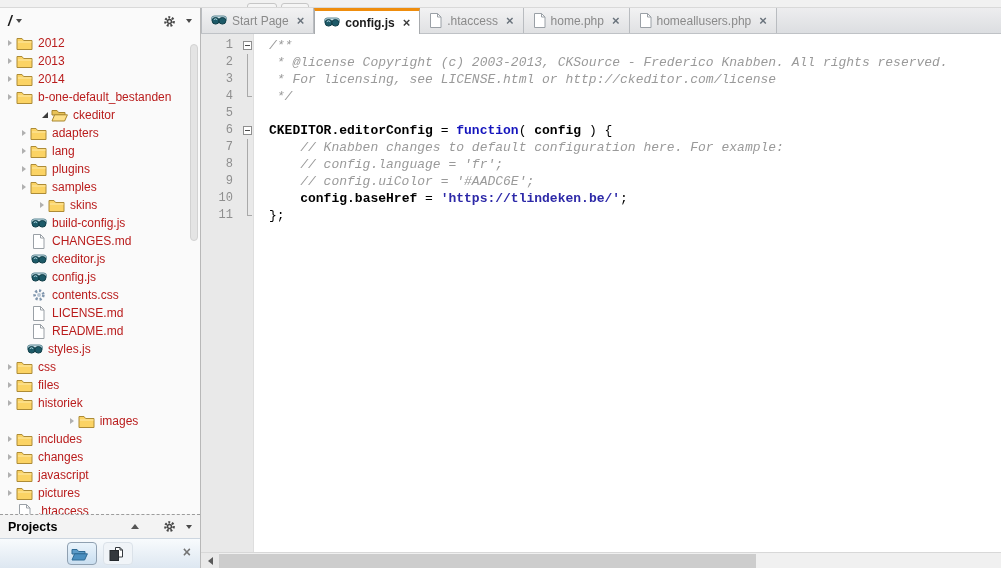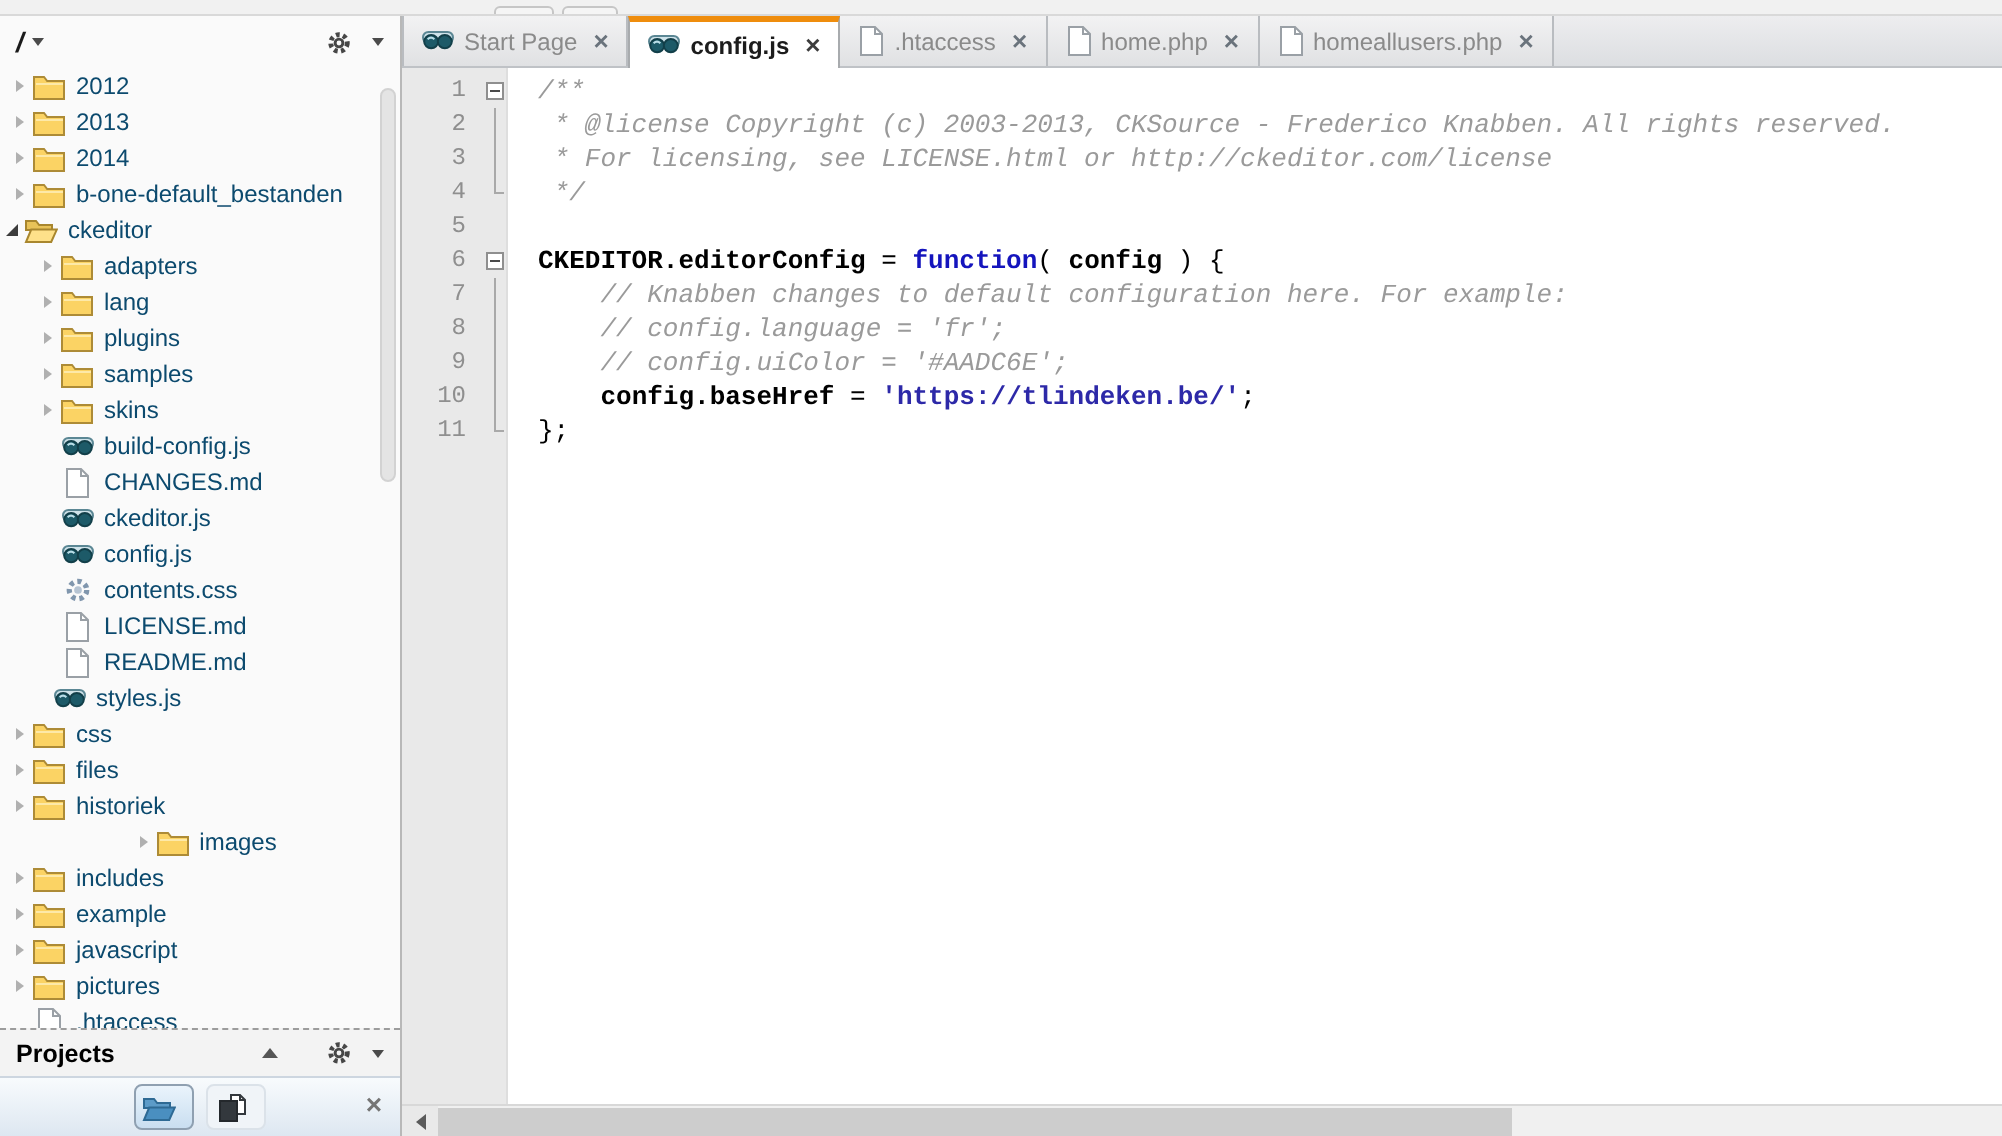--- a/index.html
+++ b/index.html
@@ -24,21 +24,21 @@
   .path-label { font-weight:bold; font-style:italic; font-size:14px; color:#1a1a1a; }
   .caret-down { width:0; height:0; border-left:3.5px solid transparent;
     border-right:3.5px solid transparent; border-top:4px solid #4a4a4a; }
   .caret-up { width:0; height:0; border-left:4px solid transparent;
     border-right:4px solid transparent; border-bottom:5px solid #555; }
   .spacer { flex:1; }
   .gear-btn { display:flex; align-items:center; gap:3px; cursor:pointer; }
 
   .tree { flex:none; height:480px; overflow:hidden; position:relative; }
   .tree-row { height:18px; display:flex; align-items:center; font-size:12px;
-    color:#0c4a6e; white-space:nowrap; cursor:default; }
+    color:#b91c1c; white-space:nowrap; cursor:default; }
   .exp { width:12px; flex:none; display:flex; align-items:center; justify-content:center; }
   .exp-c { width:0; height:0; border-top:3.5px solid transparent;
     border-bottom:3.5px solid transparent; border-left:4.5px solid #b0b0b0; }
   .exp-e { width:0; height:0; border-bottom:6px solid #3c3c3c;
     border-left:6px solid transparent; }
   .t-icon { width:17px; height:15px; flex:none; margin-right:5px;
     display:flex; align-items:center; justify-content:center; }
   .t-icon svg { display:block; }
 
   .panel-vscroll { position:absolute; right:2px; top:28px; width:8px; height:520px; }
@@ -179,21 +179,21 @@
             <span class="exp-c"></span>
           </span>
           <span class="t-icon">
             <svg width="17" height="14" viewBox="0 0 17 14">
               <path d="M1 2.5h5l1.6 2H16v9H1z" fill="#fbd364" stroke="#ad8b36"></path>
               <path d="M2 6h13.5" stroke="#fde9a8" fill="none"></path>
             </svg>
           </span>
           <span>b-one-default_bestanden</span>
         </div>
-        <div class="tree-row" style="padding-left: 0;">
+        <div class="tree-row" style="padding-left: 0; margin-left: 39px;">
           <span class="exp">
             <span class="exp-e"></span>
           </span>
           <span class="t-icon">
             <svg width="17" height="14" viewBox="0 0 17 14">
               <path d="M1 2.5h5l1.6 2H14v2.5H1z" fill="#e8c258" stroke="#a8862e"></path>
               <path d="M3.6 6.8H16.4L13.6 13H1z" fill="#fee18a" stroke="#a8862e"></path>
             </svg>
           </span>
           <span>ckeditor</span>
@@ -239,21 +239,21 @@
             <span class="exp-c"></span>
           </span>
           <span class="t-icon">
             <svg width="17" height="14" viewBox="0 0 17 14">
               <path d="M1 2.5h5l1.6 2H16v9H1z" fill="#fbd364" stroke="#ad8b36"></path>
               <path d="M2 6h13.5" stroke="#fde9a8" fill="none"></path>
             </svg>
           </span>
           <span>samples</span>
         </div>
-        <div class="tree-row" style="padding-left: 18px; text-align: center;">
+        <div class="tree-row" style="padding-left: 36px; text-align: center;">
           <span class="exp">
             <span class="exp-c"></span>
           </span>
           <span class="t-icon">
             <svg width="17" height="14" viewBox="0 0 17 14">
               <path d="M1 2.5h5l1.6 2H16v9H1z" fill="#fbd364" stroke="#ad8b36"></path>
               <path d="M2 6h13.5" stroke="#fde9a8" fill="none"></path>
             </svg>
           </span>
           <span>skins</span>
@@ -409,21 +409,21 @@
         <div class="tree-row" style="padding-left: 4px;">
           <span class="exp">
             <span class="exp-c"></span>
           </span>
           <span class="t-icon">
             <svg width="17" height="14" viewBox="0 0 17 14">
               <path d="M1 2.5h5l1.6 2H16v9H1z" fill="#fbd364" stroke="#ad8b36"></path>
               <path d="M2 6h13.5" stroke="#fde9a8" fill="none"></path>
             </svg>
           </span>
-          <span>example</span>
+          <span>changes</span>
         </div>
         <div class="tree-row" style="padding-left: 4px;">
           <span class="exp">
             <span class="exp-c"></span>
           </span>
           <span class="t-icon">
             <svg width="17" height="14" viewBox="0 0 17 14">
               <path d="M1 2.5h5l1.6 2H16v9H1z" fill="#fbd364" stroke="#ad8b36"></path>
               <path d="M2 6h13.5" stroke="#fde9a8" fill="none"></path>
             </svg>

